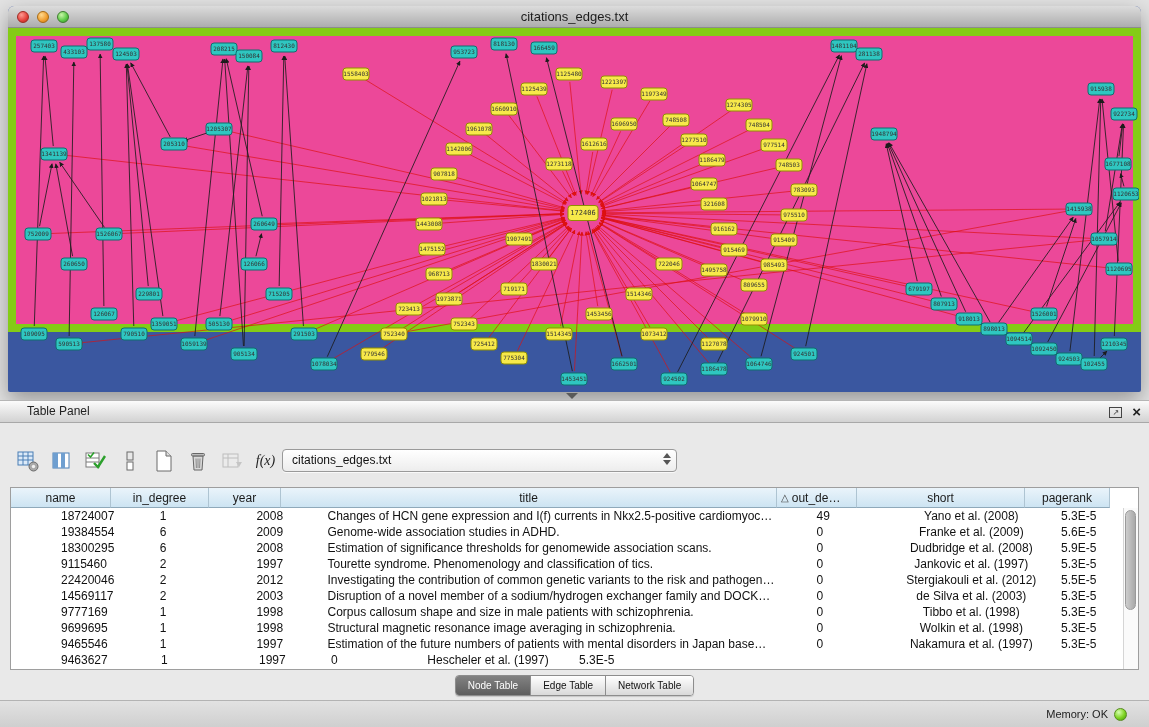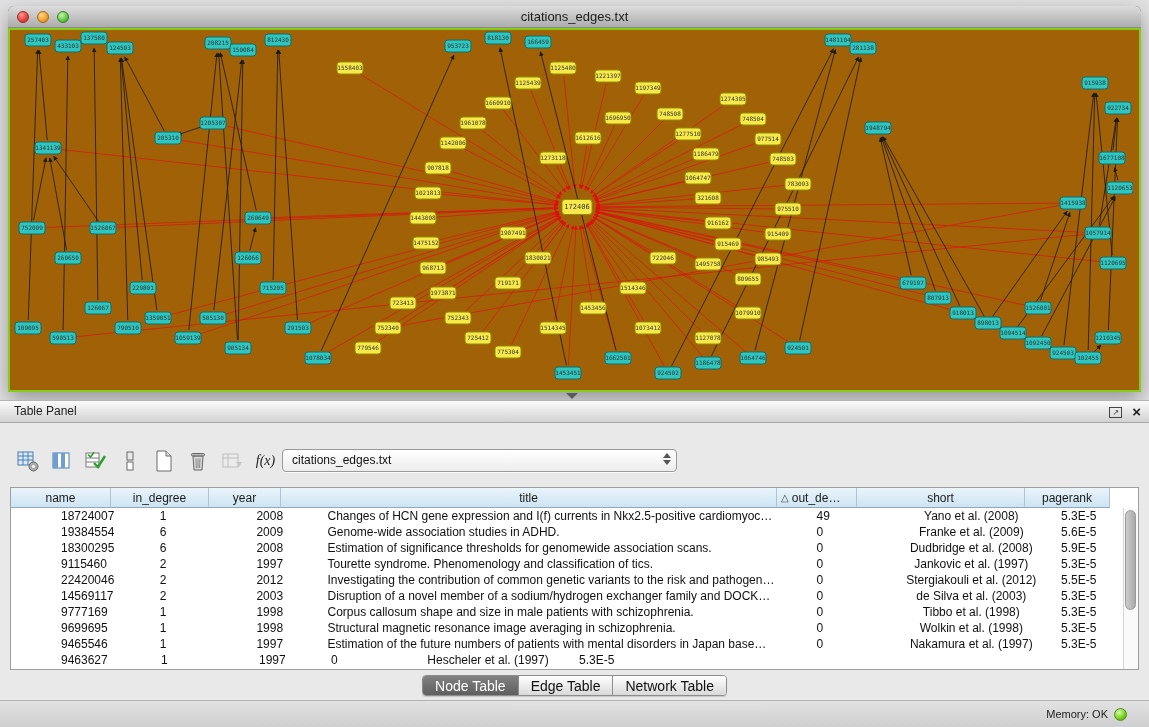--- a/index.html
+++ b/index.html
@@ -12,35 +12,35 @@
     box-shadow:0 8px 22px rgba(0,0,0,.35); }
   .titlebar { position:absolute; left:0; top:0; right:0; height:22px;
     background:linear-gradient(#dcdcdc,#adadad); border-bottom:1px solid #8c8c8c;
     border-radius:6px 6px 0 0; }
   .lights { position:absolute; left:9px; top:5px; display:flex; gap:8px; }
   .light { width:12px; height:12px; border-radius:50%; display:inline-block; }
   .light.red   { background:radial-gradient(circle at 35% 30%, #ff9a92, #e3413a 60%, #b02520); border:1px solid #9f2a22; }
   .light.orange{ background:radial-gradient(circle at 35% 30%, #ffd98e, #ef9d2e 60%, #c57a14); border:1px solid #a86a12; }
   .light.green { background:radial-gradient(circle at 35% 30%, #c9f5a8, #59c944 60%, #3a8f2a); border:1px solid #3d7e2d; }
   .wtitle { text-align:center; line-height:21px; font-size:13px; color:#1c1c1c; }
-  .canvas-wrap { position:absolute; left:0; top:22px; width:1133px; height:364px;
-    border:2px solid #84cc16; background:#a16207; }
+  .canvas-wrap { position:absolute; left:0; top:22px; width:1133px; height:304px;
+    border:8px solid #84cc16; background:#ec4899; }
   .canvas-wrap svg { display:block; width:1123px; height:354px; }
   svg text.nlab { font-family:"DejaVu Sans Mono", monospace; fill:#333; }
 
   .splitter-handle { position:absolute; left:566px; top:393px; width:0; height:0;
     border-left:6px solid transparent; border-right:6px solid transparent;
     border-top:6px solid #5a5a5a; }
 
   
   .table-panel { position:absolute; left:0; top:400px; width:1149px; height:300px;
     background:#e9e9e9; border-top:1px solid #b5b5b5; }
   .panel-header { position:absolute; left:0; top:0; right:0; height:22px;
     background:linear-gradient(#fbfbfb,#d2d2d2); border-bottom:1px solid #a8a8a8;
-    font-size:12px; color:#222; line-height:21px; padding-left:14px; }
+    font-size:12px; color:#222; line-height:21px; padding-left:27px; }
   .ph-icons { position:absolute; right:8px; top:0; height:22px; display:flex; align-items:center; gap:10px; }
   .float-ic { width:13px; height:11px; border:1px solid #444; font-size:8px; line-height:9px;
     text-align:center; color:#444; cursor:default; }
   .close-ic { font-size:15px; font-weight:bold; color:#222; line-height:20px; cursor:default; }
 
   .toolbar { position:absolute; left:14px; top:46px; display:flex; align-items:center; gap:7px;justify-content:center; }
   .tbtn { width:27px; height:27px; display:flex; align-items:center; justify-content:center;
     background:transparent; border:none; }
   .tbtn.disabled { opacity:.45; }
   .fx { font-family:"Liberation Serif", serif; font-style:italic; font-size:14px; color:#222; }
@@ -68,21 +68,21 @@
   .tcell.c5 { text-align:center; padding-left:0; }
   .c0{width:100px}.c1{width:98px}.c2{width:72px}.c3{width:496px}.c4{width:80px}.c5{width:168px}.c6{width:85px}
   .vscroll { position:absolute; right:0; top:20px; bottom:0; width:15px;
     background:#fafafa; border-left:1px solid #d5d5d5; }
   .vthumb { position:absolute; left:1px; top:2px; width:11px; height:100px;
     border-radius:6px; background:linear-gradient(90deg,#cdcdcd,#a9a9a9); border:1px solid #9a9a9a; }
 
   .tabs { position:absolute; left:0; right:0; top:274px; display:flex; justify-content:center; }
   .seg { display:inline-flex; border:1px solid #8d8d8d; border-radius:4px; overflow:hidden;
     box-shadow:0 1px 1px rgba(0,0,0,.15); }
-  .seg button { font-family:"Liberation Sans", sans-serif; font-size:14px; height:19px;
+  .seg button { font-family:"Liberation Sans", sans-serif; font-size:10px; height:19px;
     padding:0 12px; border:none; border-right:1px solid #8d8d8d;
     background:linear-gradient(#ffffff,#d9d9d9); color:#111; }
   .seg button:last-child { border-right:none; }
   .seg button.selected { background:linear-gradient(#828282,#5e5e5e); color:#ffffff; }
 
   
   .statusbar { position:absolute; left:0; top:700px; width:1149px; height:27px;
     background:linear-gradient(#e2e2e2,#cfcfcf); border-top:1px solid #b3b3b3;
     display:flex; justify-content:flex-end; align-items:center; gap:6px; padding-right:22px; }
   .statusbar span { font-size:11px; color:#222; }

